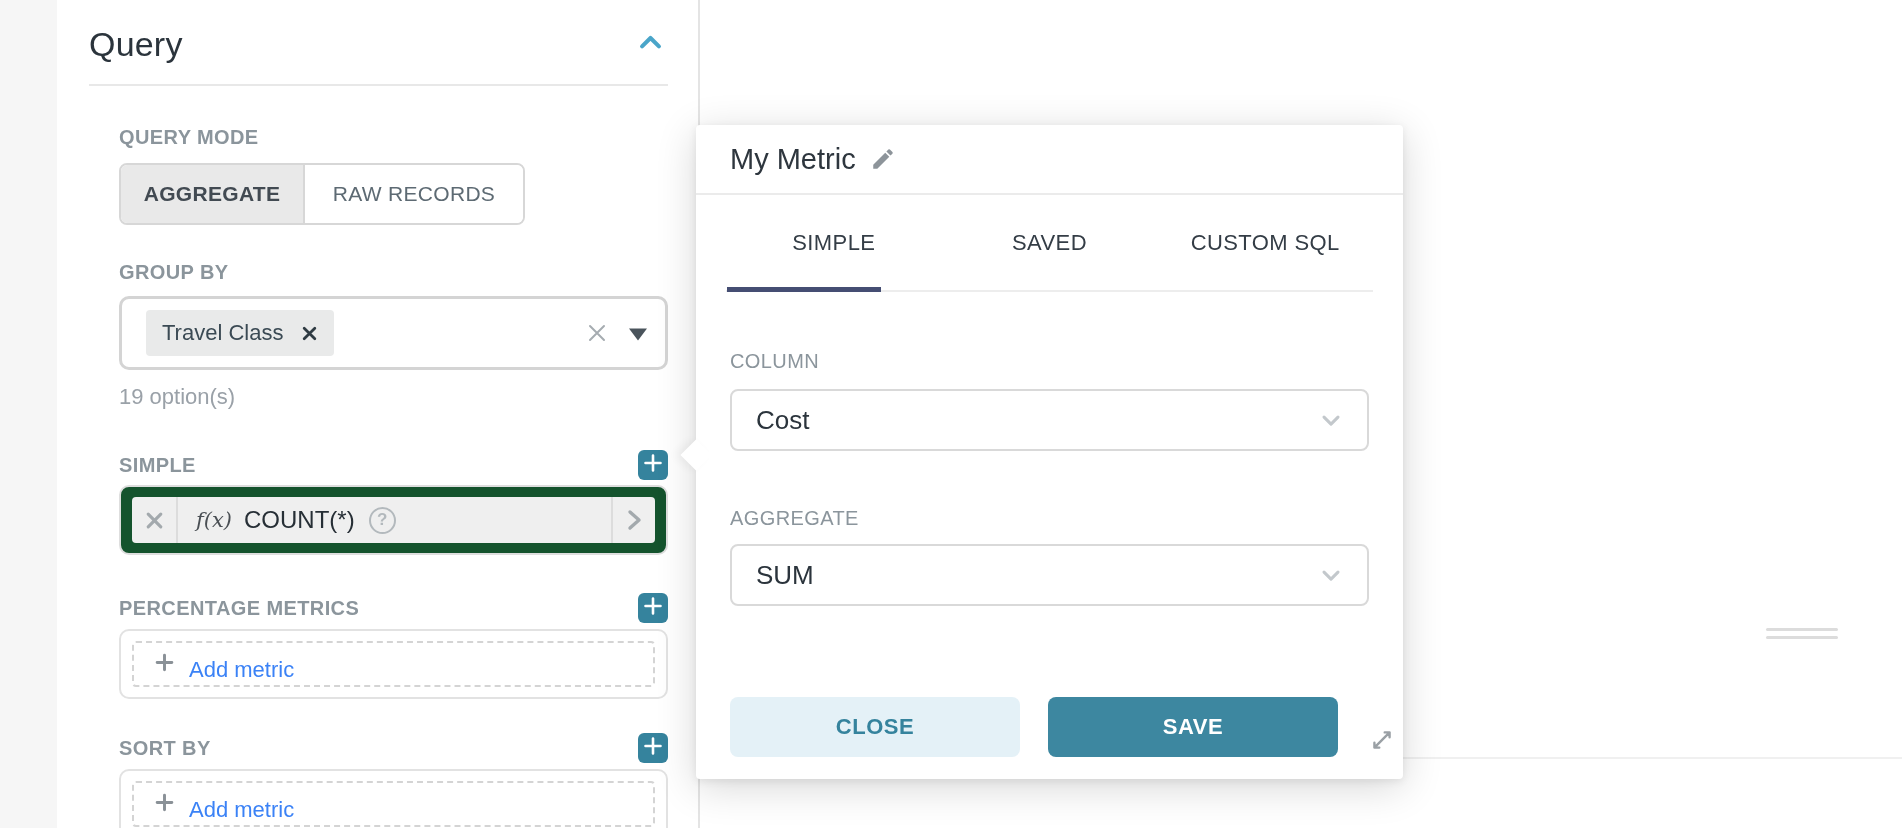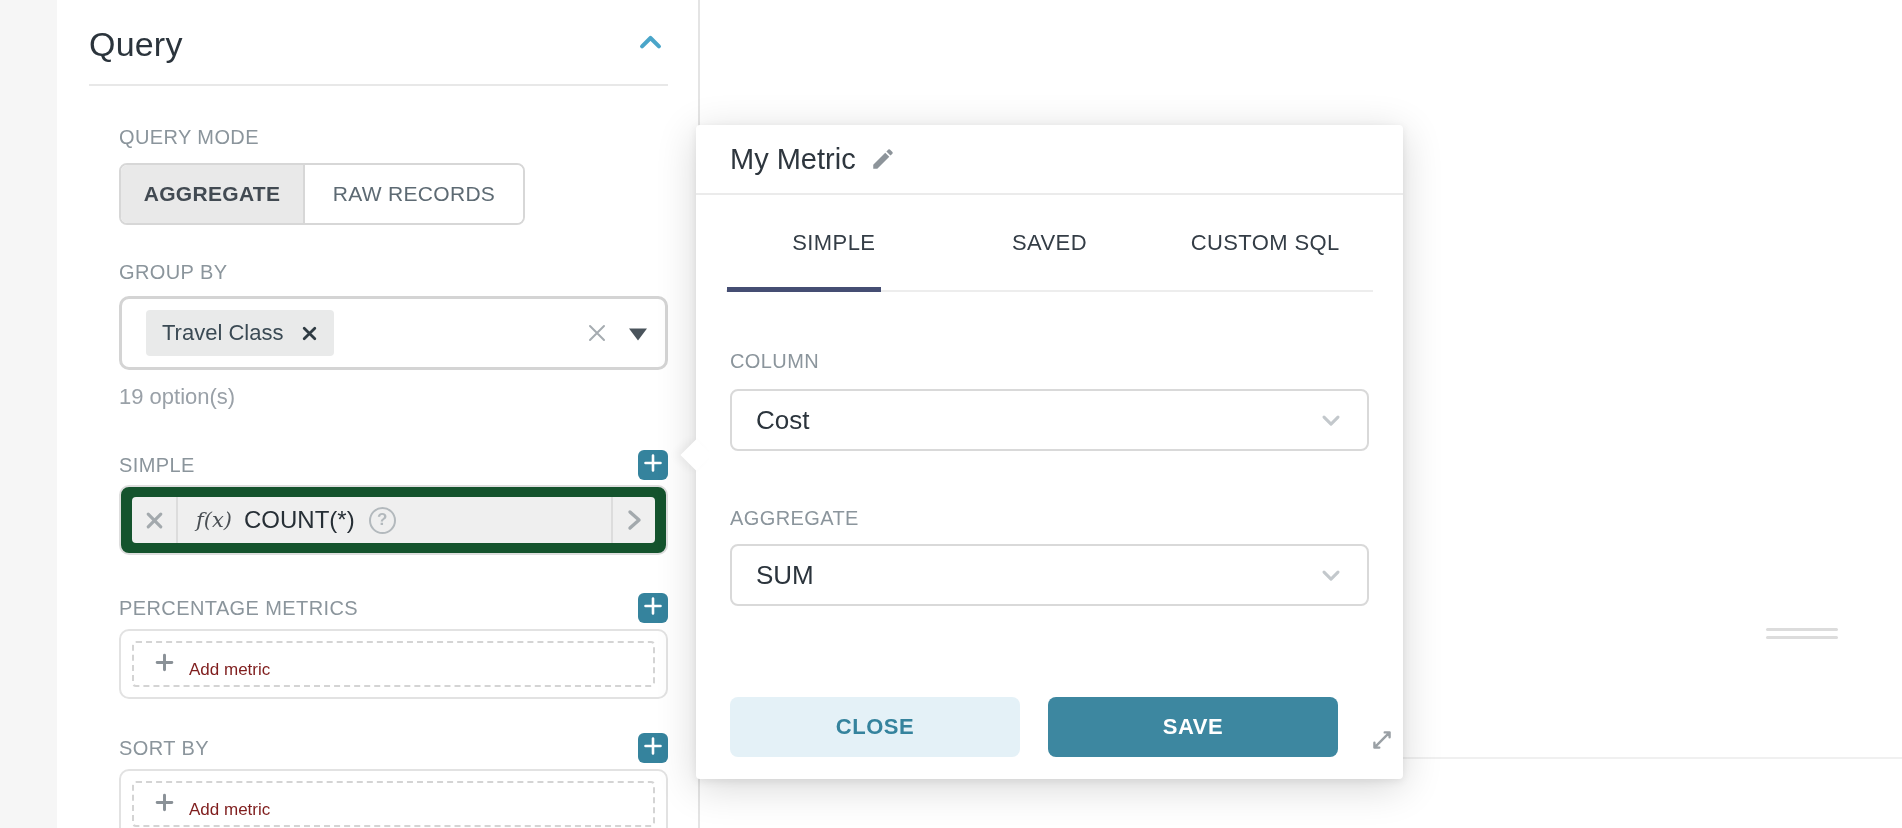--- a/index.html
+++ b/index.html
@@ -22,21 +22,21 @@
   
   .panel { position:absolute; left:57px; top:0; width:641px; height:828px; background:#fff; }
   .panel-inner { padding:22px 30px 0 32px; }
 
   .q-header { display:flex; align-items:center; justify-content:space-between; height:44px; }
   .q-title { font-size:34px; font-weight:500; color:var(--color-text_dark,#2b343c); letter-spacing:0.2px; }
   .collapse-btn { width:30px; height:30px; display:flex; align-items:center; justify-content:center; cursor:pointer; margin-right:3px; }
   .q-hr { margin-top:18px; height:2px; background:#e8e8e8; }
 
   .controls { margin-left:30px; }
-  .ctl-label { font-size:20px; color:var(--color-label_gray,#8b959c); letter-spacing:0.4px; }
+  .ctl-label { font-size:20px; color:var(--color-label_gray,#8b959c); letter-spacing:0.4px;font-weight:bold; }
 
   .label-row { margin-top:40px; display:flex; align-items:center; justify-content:space-between; height:30px; }
   .plus-btn { width:30px; height:30px; border-radius:6px; background:var(--color-teal_button,#35839d);
               display:flex; align-items:center; justify-content:center; cursor:pointer; flex:0 0 auto; }
 
   
   .segmented { margin-top:14px; width:406px; height:62px; display:flex; border:2px solid #d7d7d7; border-radius:8px; overflow:hidden; background:#fff; }
   .seg { display:flex; align-items:center; justify-content:center; font-size:21px; letter-spacing:0.3px; cursor:pointer; }
   .seg.active { width:184px; background:#e9e9e9; border-right:2px solid #d7d7d7; font-weight:700; color:#424a52; }
   .seg.inactive { flex:1; color:#5d6a73; background:#fff; }
@@ -60,21 +60,21 @@
   .fx { font-family:"DejaVu Serif", serif; font-style:italic; font-size:21px; color:#4a4f54; }
   .metric-name { margin-left:12px; font-size:24px; color:#272f36; }
   .help-circle { margin-left:14px; width:27px; height:27px; border:2px solid #b3b9bd; border-radius:50%;
                  display:flex; align-items:center; justify-content:center; }
   .help-circle::after { content:"?"; font-size:17px; color:#b3b9bd; font-weight:700; }
   .pill-caret { width:44px; border-left:2px solid #dcdcdc; display:flex; align-items:center; justify-content:center; cursor:pointer; }
 
   
   .add-box { margin-top:6px; height:70px; border:2px solid #e2e2e2; border-radius:10px; background:#fff; padding:10px 11px; cursor:pointer; }
   .add-dashed { height:46px; border:2px dashed #d4d4d4; border-radius:4px; display:flex; align-items:center; padding-left:20px; }
-  .add-text { margin-left:14px; font-size:17px; color:#7f1d1d;margin-top:11px; }
+  .add-text { margin-left:14px; font-size:22px; color:#3b82f6;margin-top:11px; }
 
   .row-sort { margin-top:34px; }
   .row-pct { margin-top:38px; }
 
   
   .popover { position:absolute; left:696px; top:125px; width:707px; height:654px; background:#fff; border-radius:4px;
              box-shadow:0 8px 40px rgba(0,0,0,0.16), 0 2px 8px rgba(0,0,0,0.08); z-index:10; }
   .popover-arrow { position:absolute; left:-11px; top:319px; width:22px; height:22px; background:#fff; transform:rotate(45deg);
                    box-shadow:-4px 4px 8px rgba(0,0,0,0.05); }
   .pop-header { height:70px; display:flex; align-items:center; padding:0 34px; border-bottom:2px solid #ebebeb; }

